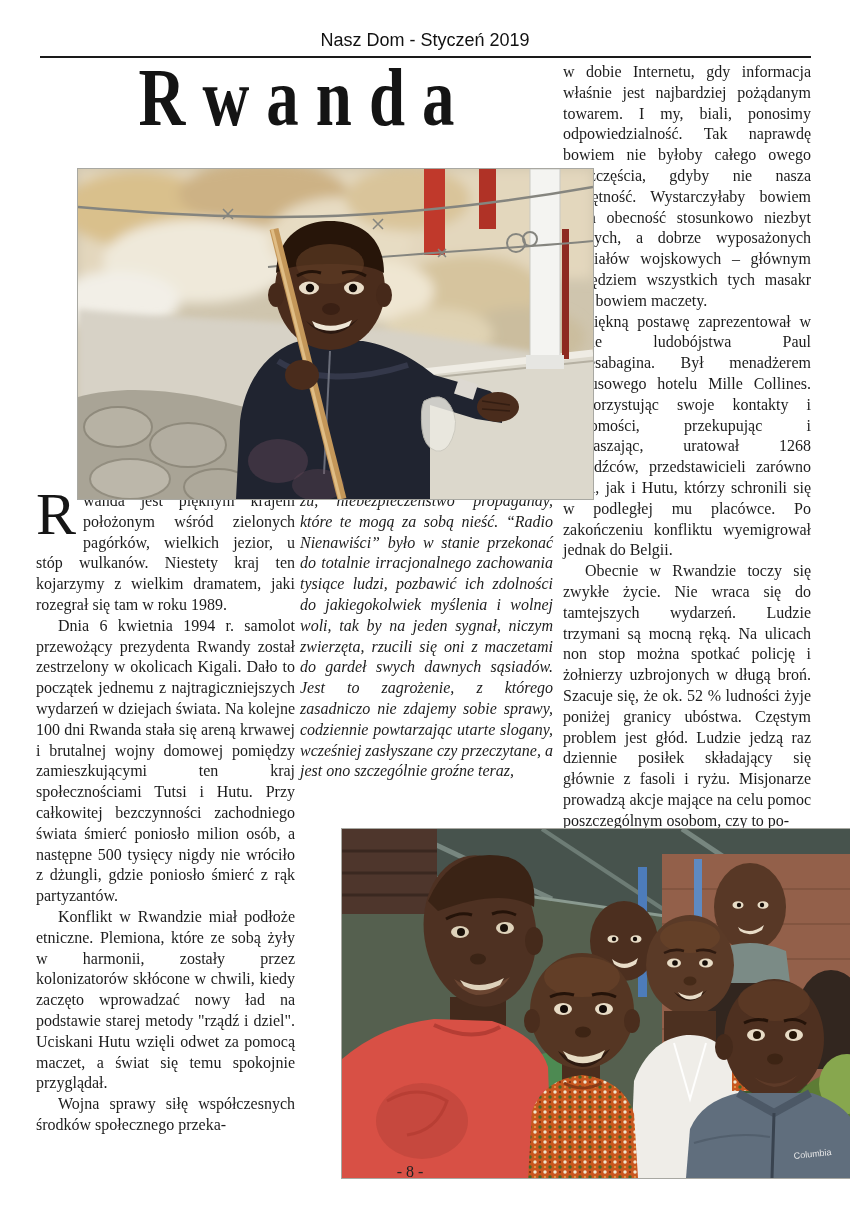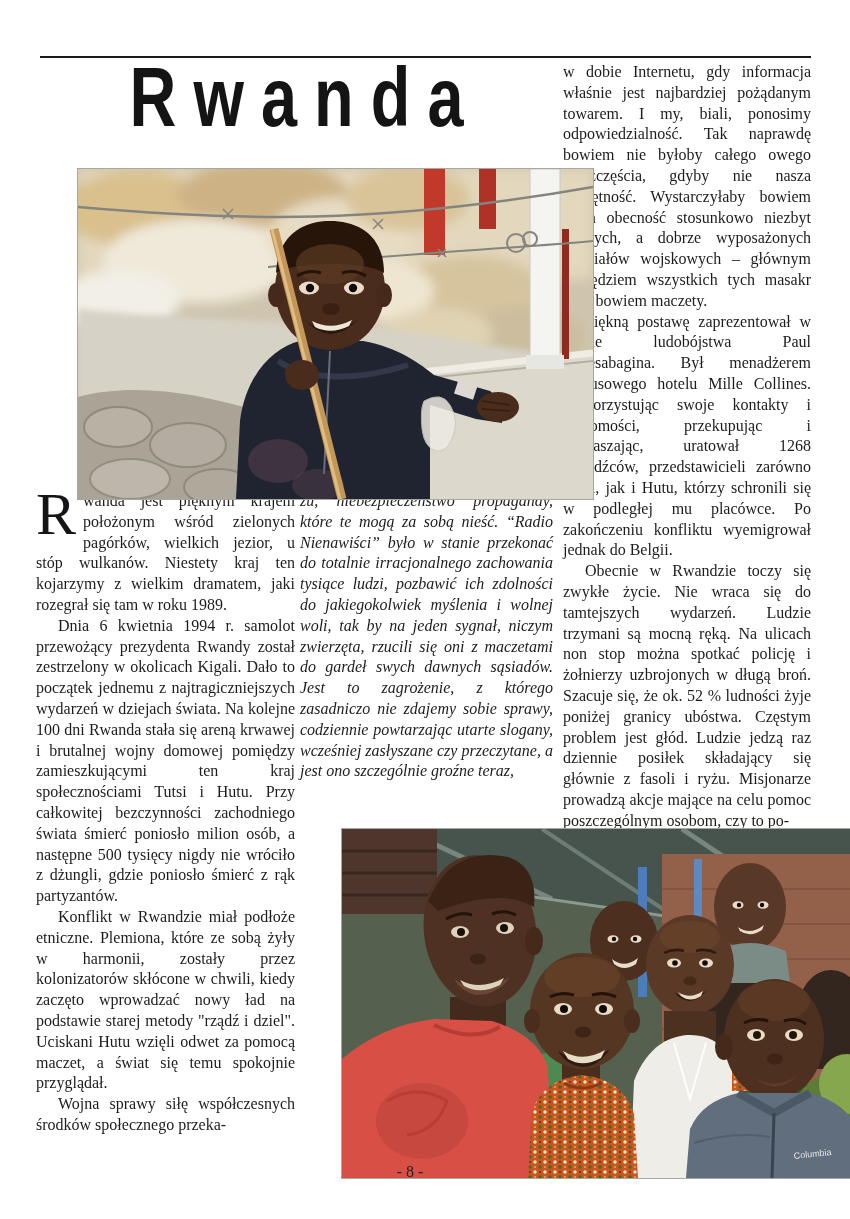--- a/index.html
+++ b/index.html
@@ -10,21 +10,21 @@
   }
   .masthead {
     position:absolute; top:30px; left:0; width:100%; text-align:center;
     font-family:"Liberation Sans", sans-serif; font-size:18px; color:#111;
   }
   .masthead-rule {
     position:absolute; top:56px; left:40px; width:771px; height:2px; background:#1a1a1a;
   }
   .article-title {
     position:absolute; top:56px; left:38px; width:515px; margin:0; text-align:center;
-    font-family:Liberation Sans, sans-serif; font-weight:bold; font-size:72px;
+    font-family:Liberation Serif, serif; font-weight:bold; font-size:72px;
     letter-spacing:19px; color:#141414; line-height:1;
   }
   .article-title .stretch {
     display:inline-block; transform:scale(0.9,1.15); transform-origin:center top;
     white-space:nowrap; margin-right:-19px;
   }
   .photo { position:absolute; border:1px solid #a8a8a2; background:#ddd; }
   .photo svg { display:block; width:100%; height:100%; }
   .photo1 { left:37px; top:152px; width:515px; height:330px; }
   .photo2 { left:301px; top:812px; width:511px; height:349px; }
@@ -40,20 +40,21 @@
   .pagenum {
     position:absolute; top:1163px; left:0; width:820px; text-align:center;
     font-size:16px; color:#222;
   }
 </style>
 </head>
 <body>
 
 <div class="page">
 
+  <div class="masthead">Nasz Dom - Styczeń 2019</div>
   <div class="masthead-rule"></div>
 
   <h1 class="article-title"><span class="stretch">Rwanda</span></h1>
 
   <div class="col col-left">
     <p><span class="dropcap">R</span><span>wanda jest pięknym krajem położonym wśród zielonych pagórków, wielkich jezior, u stóp wulkanów. Niestety kraj ten kojarzymy z wielkim dramatem, jaki rozegrał się tam w roku 1989.</span></p>
     <p class="ind">Dnia 6 kwietnia 1994 r. samolot przewożący prezydenta Rwandy został zestrzelony w okolicach Kigali. Dało to początek jednemu z najtragiczniejszych wydarzeń w dziejach świata. Na kolejne 100 dni Rwanda stała się areną krwawej i brutalnej wojny domowej pomiędzy zamieszkującymi ten kraj społecznościami Tutsi i Hutu. Przy całkowitej bezczynności zachodniego świata śmierć poniosło milion osób, a następne 500 tysięcy nigdy nie wróciło z dżungli, gdzie poniosło śmierć z rąk partyzantów.</p>
     <p class="ind">Konflikt w Rwandzie miał podłoże etniczne. Plemiona, które ze sobą żyły w harmonii, zostały przez kolonizatorów skłócone w chwili, kiedy zaczęto wprowadzać nowy ład na podstawie starej metody "rządź i dziel". Uciskani Hutu wzięli odwet za pomocą maczet, a świat się temu spokojnie przyglądał.</p>
     <p class="ind">Wojna sprawy siłę współczesnych środków społecznego przeka-</p>
   </div>

